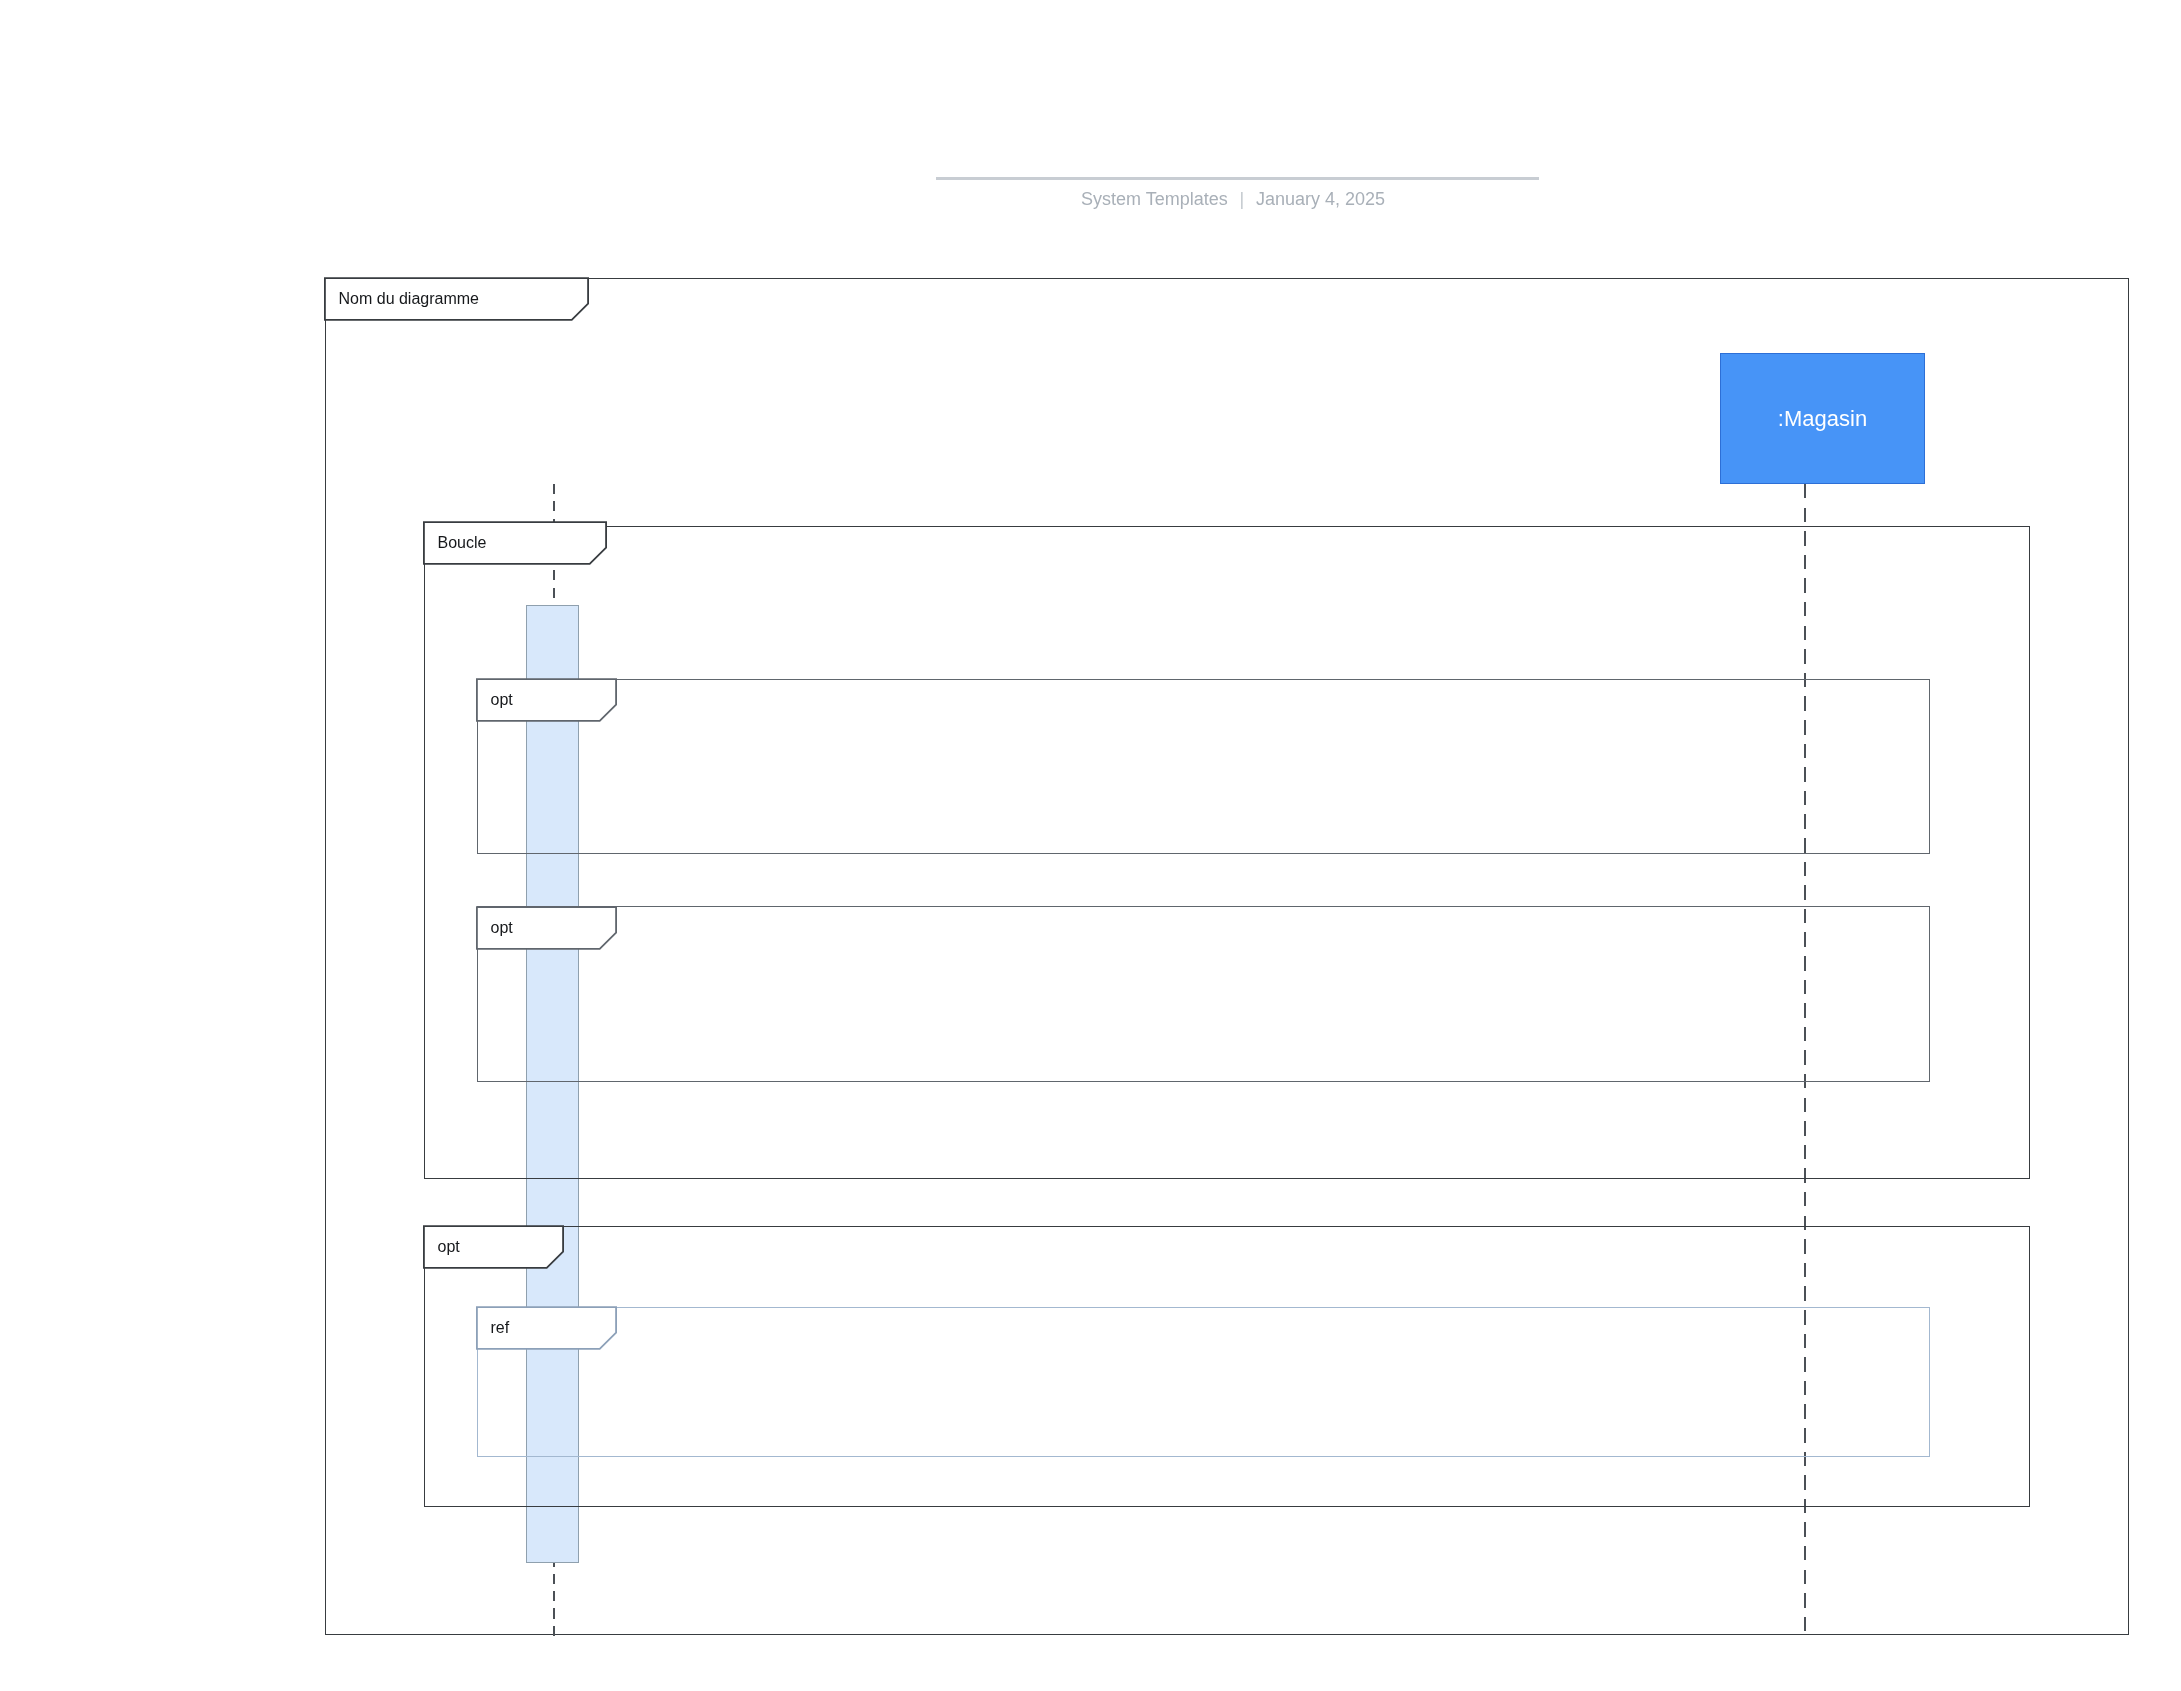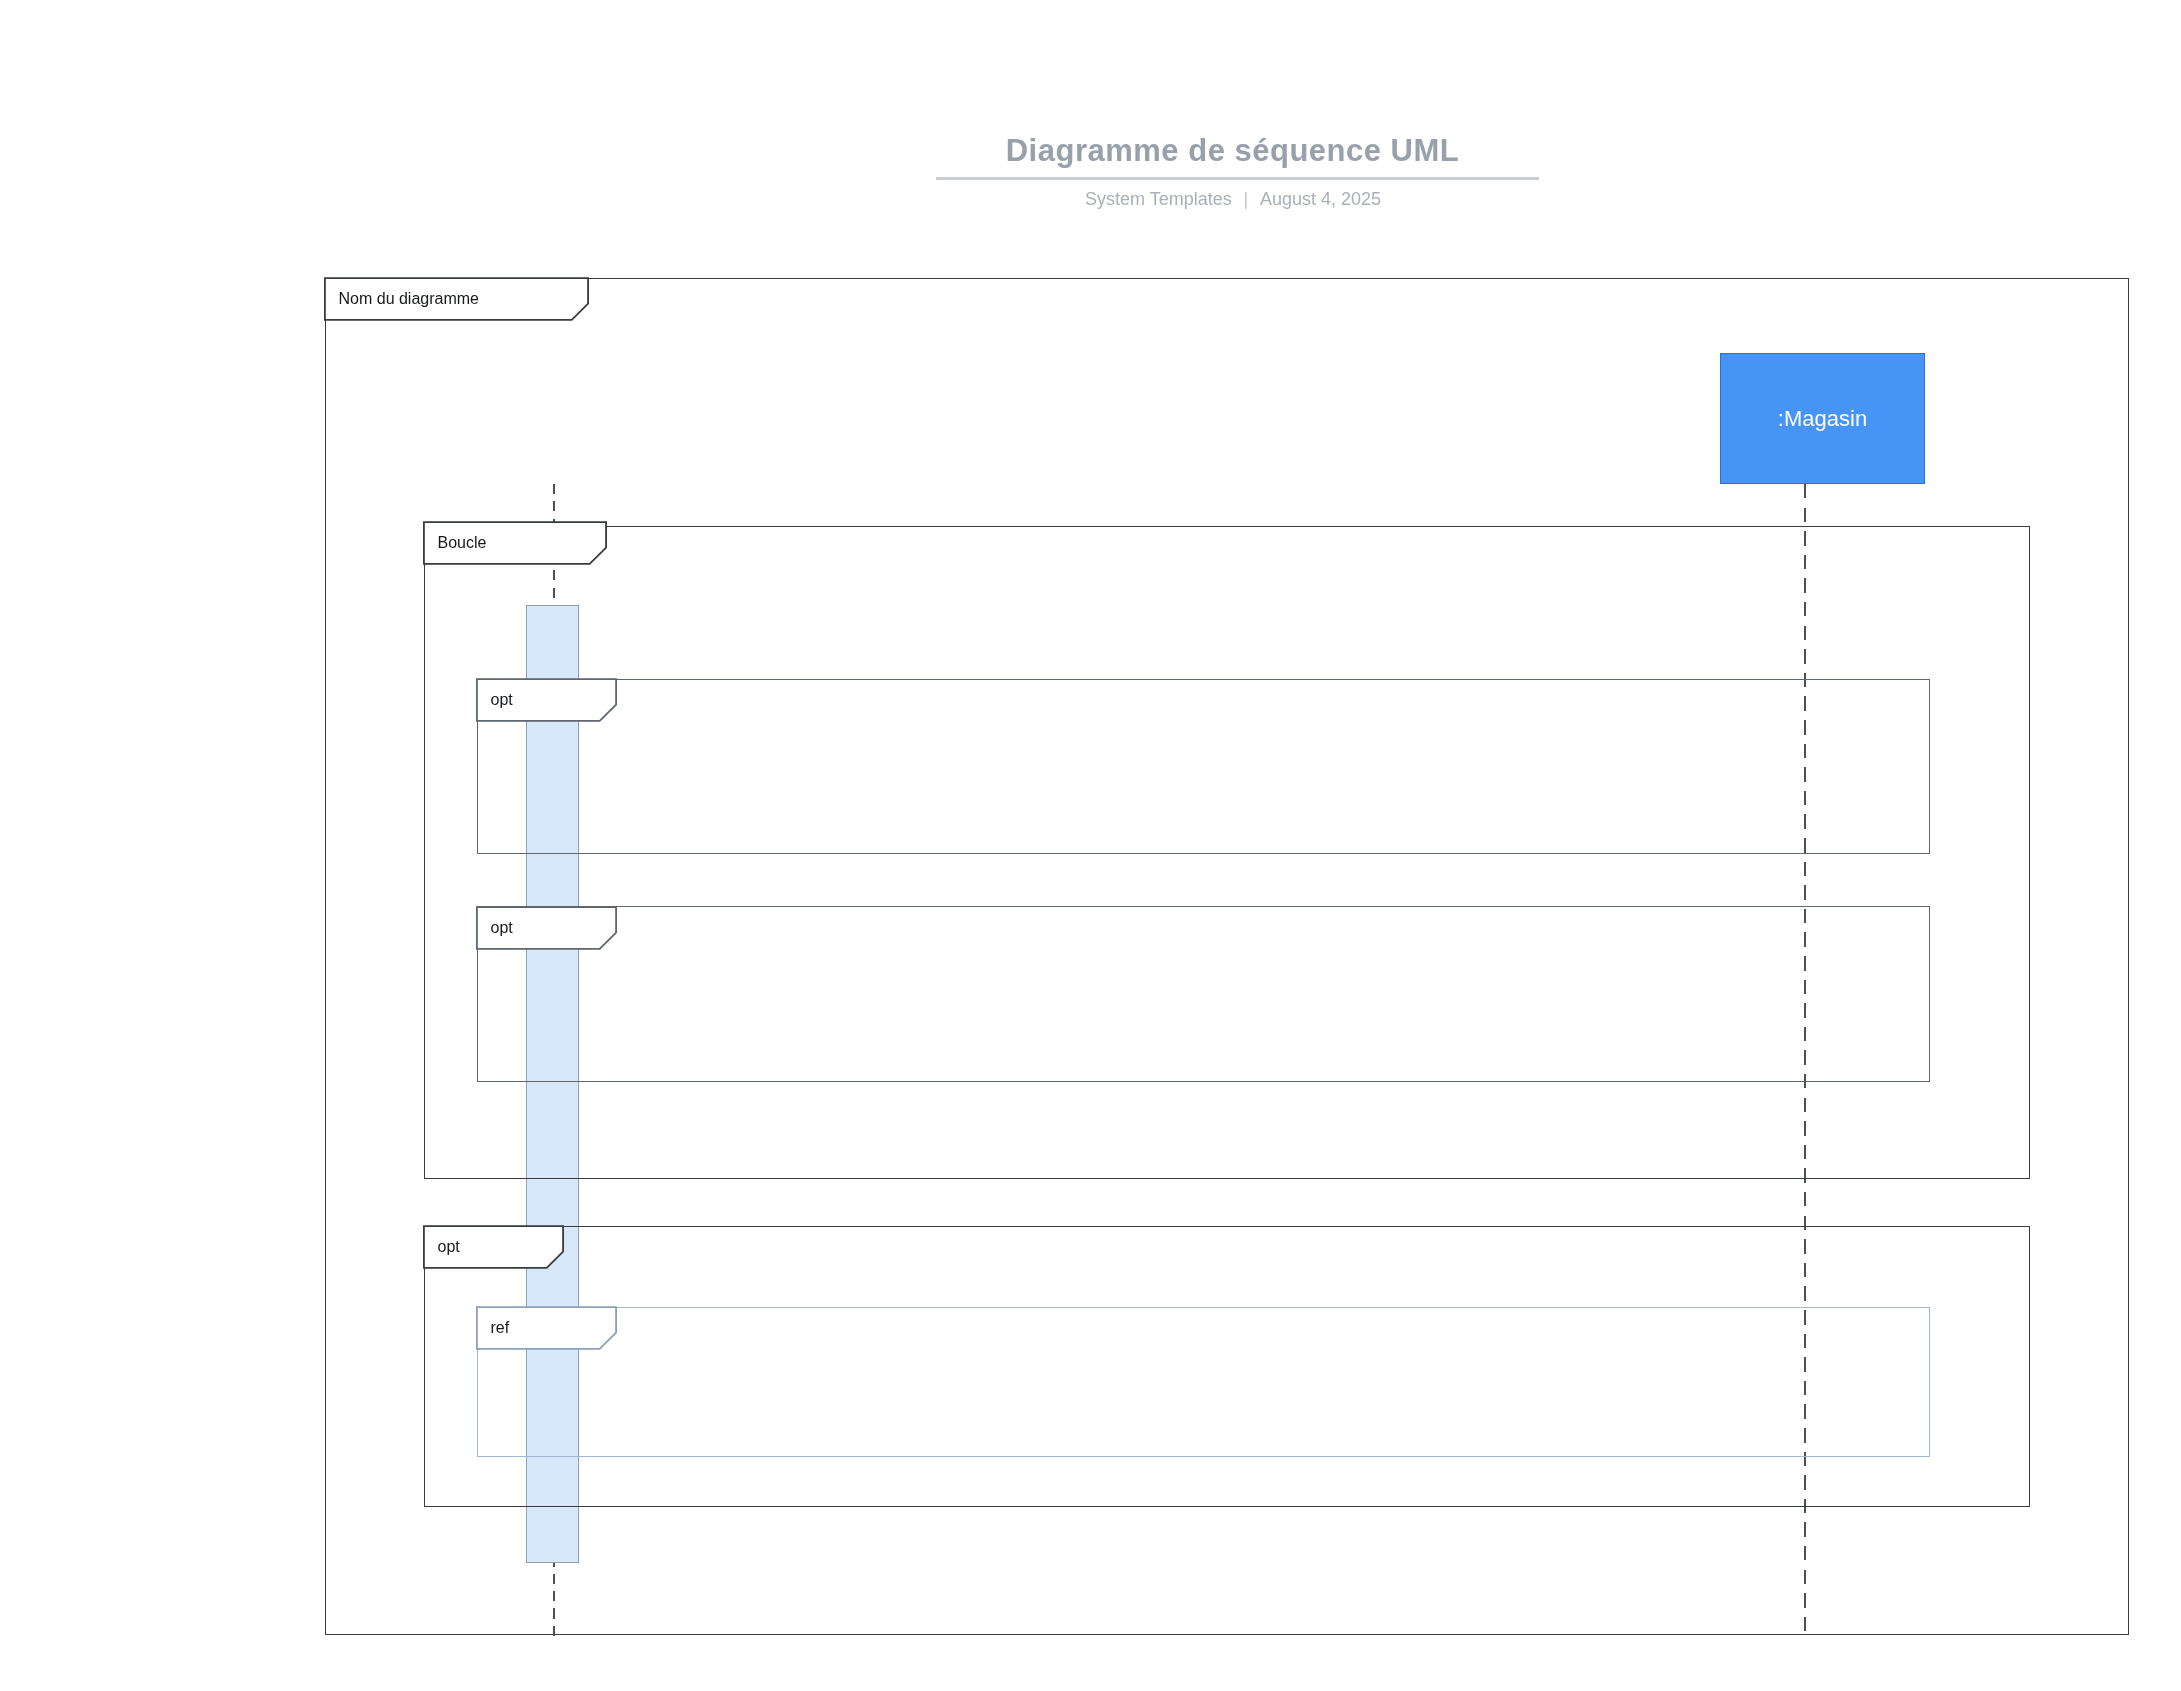--- a/index.html
+++ b/index.html
@@ -69,24 +69,23 @@
   }
   .lifehead span { color:#ffffff; font-size:22px; }
   .lifehead.client  { left:452px; }
   .lifehead.magasin { left:1720px; }
 </style>
 </head>
 <body>
 
 <div class="page">
 
-  <div class="title">Diagramme de séquence UML</div>
   <div class="title-underline"></div>
   <div class="subtitle">
-    <span>System Templates</span><span class="sep">|</span><span>August 4, 2025</span>
+    <span>System Templates</span><span class="sep">|</span><span>January 4, 2025</span>
   </div>
 
   <div class="frame"></div>
 
   <div class="lifeline-line client-line"></div>
   <div class="lifeline-line magasin-line"></div>
 
   <div class="activation"></div>
 
   <div class="fragment frag-loop"></div>

